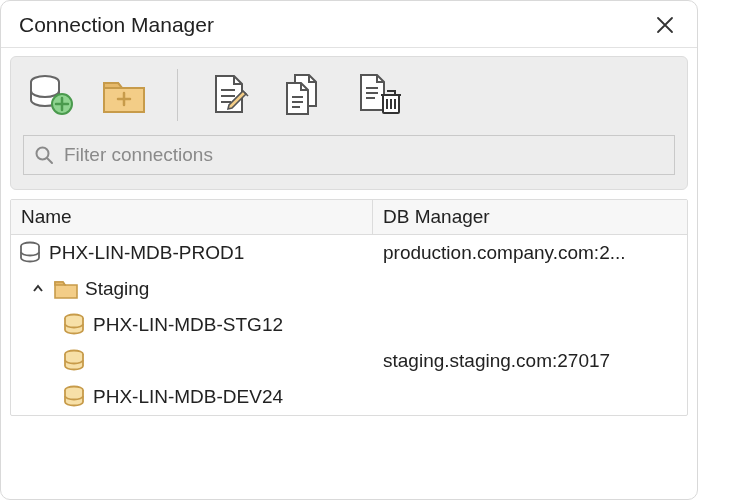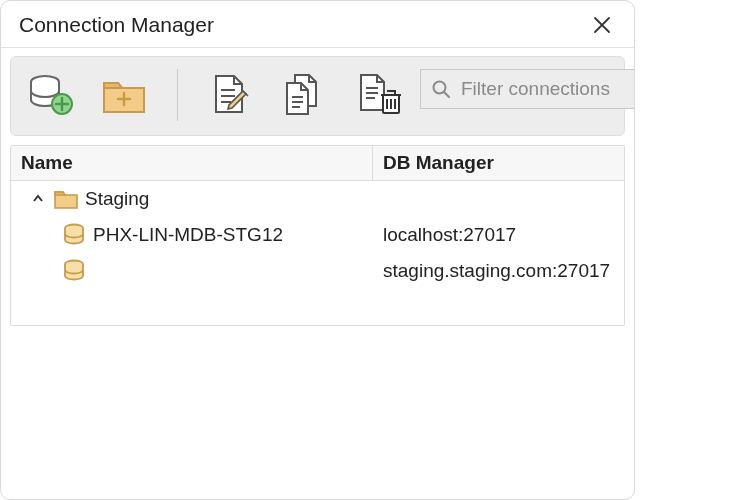--- a/index.html
+++ b/index.html
@@ -5,21 +5,21 @@
   * { box-sizing: border-box; }
   html, body { margin: 0; padding: 0; }
   body {
     font-family: -apple-system, BlinkMacSystemFont, "Segoe UI", Arial, sans-serif;
     background: #fff;
     width: 738px;
     height: 500px;
     overflow: hidden;
   }
   .window {
-    width: 635px;
+    width: 698px;
     height: 500px;
     border: 1px solid #d9d9d9;
     border-radius: 10px;
     background: #fff;
     display: flex;
     flex-direction: column;
     overflow: hidden;
   }
   .titlebar {
     display: flex;
@@ -40,21 +40,21 @@
     cursor: pointer;
     color: #333;
   }
   .toolbar-area {
     background: #ededed;
     border: 1px solid #dcdcdc;
     border-radius: 6px;
     margin: 8px 9px 9px 9px;
     padding: 12px 12px 14px 12px;
     display: flex;
-    flex-direction: row;
+    flex-direction: column;
     gap: 14px;
   }
   .toolbar {
     display: flex;
     align-items: center;
     gap: 24px;
     padding: 0 2px;
   }
   .tool-btn {
     width: 50px; height: 50px;
@@ -92,21 +92,21 @@
   }
   .table-header {
     display: flex;
     background: #f7f7f7;
     border-bottom: 1px solid #dcdcdc;
   }
   .th {
     padding: 6px 10px;
     font-size: 19px;
     color: #222;
-    font-weight: 700;
+    font-weight: 400;
   }
   .th-name { flex: 0 0 362px; border-right: 1px solid #dcdcdc; }
   .th-server { flex: 1; }
   .rows { }
   .row {
     display: flex;
     align-items: center;
     height: 36px;
     font-size: 19px;
     color: #222;
@@ -216,20 +216,33 @@
     </div>
   </div>
 
   <div class="table-area">
     <div class="table-header">
       <div class="th th-name">Name</div>
       <div class="th th-server">DB Manager</div>
     </div>
     <div class="rows" id="rows">
         <div class="row">
+          <div class="cell-name">
+            <span class="db-icon-sm">
+              <svg width="26" height="26" viewBox="0 0 26 26">
+    <ellipse cx="13" cy="6" rx="9" ry="3.5" fill="#fff" stroke="#666" stroke-width="1.8"></ellipse>
+    <path d="M4 6 v12 a9 3.5 0 0 0 18 0 V6" fill="#fff" stroke="#666" stroke-width="1.8"></path>
+    <path d="M4 12 a9 3.5 0 0 0 18 0" fill="none" stroke="#666" stroke-width="1.8"></path>
+  </svg>
+            </span>
+            <span>PHX-LIN-MDB-PROD1</span>
+          </div>
+          <div class="cell-server">production.company.com:2...</div>
+        </div>
+        <div class="row">
           <div class="cell-name indent-1">
             <span class="chevron">
               <svg width="14" height="14" viewBox="0 0 14 14">
                 <path d="M3 9 L7 4 L11 9" fill="none" stroke="#333" stroke-width="2"></path>
               </svg>
             </span>
             <span class="folder-sm">
               <svg width="26" height="22" viewBox="0 0 26 22">
     <path d="M2 4 h8 l2 3 h12 v13 H2 Z" fill="#f3cd87" stroke="#c79b4a" stroke-width="1.6"></path>
     <path d="M2 4 h8 l2 3 H2 Z" fill="#e6b96a" stroke="#c79b4a" stroke-width="1.6"></path>
@@ -243,32 +256,41 @@
           <div class="cell-name indent-2">
             <span class="db-icon-sm">
               <svg width="26" height="26" viewBox="0 0 26 26">
     <ellipse cx="13" cy="6" rx="9" ry="3.5" fill="#f7e0a8" stroke="#c79b4a" stroke-width="1.8"></ellipse>
     <path d="M4 6 v12 a9 3.5 0 0 0 18 0 V6" fill="#f7e0a8" stroke="#c79b4a" stroke-width="1.8"></path>
     <path d="M4 12 a9 3.5 0 0 0 18 0" fill="none" stroke="#c79b4a" stroke-width="1.8"></path>
   </svg>
             </span>
             <span>PHX-LIN-MDB-STG12</span>
           </div>
-          <div class="cell-server">localhost:27017</div>
         </div>
         <div class="row">
           <div class="cell-name indent-2">
             <span class="db-icon-sm">
               <svg width="26" height="26" viewBox="0 0 26 26">
     <ellipse cx="13" cy="6" rx="9" ry="3.5" fill="#f7e0a8" stroke="#c79b4a" stroke-width="1.8"></ellipse>
     <path d="M4 6 v12 a9 3.5 0 0 0 18 0 V6" fill="#f7e0a8" stroke="#c79b4a" stroke-width="1.8"></path>
     <path d="M4 12 a9 3.5 0 0 0 18 0" fill="none" stroke="#c79b4a" stroke-width="1.8"></path>
   </svg>
             </span>
           </div>
           <div class="cell-server">staging.staging.com:27017</div>
         </div>
         <div class="row">
+          <div class="cell-name indent-2">
+            <span class="db-icon-sm">
+              <svg width="26" height="26" viewBox="0 0 26 26">
+    <ellipse cx="13" cy="6" rx="9" ry="3.5" fill="#f7e0a8" stroke="#c79b4a" stroke-width="1.8"></ellipse>
+    <path d="M4 6 v12 a9 3.5 0 0 0 18 0 V6" fill="#f7e0a8" stroke="#c79b4a" stroke-width="1.8"></path>
+    <path d="M4 12 a9 3.5 0 0 0 18 0" fill="none" stroke="#c79b4a" stroke-width="1.8"></path>
+  </svg>
+            </span>
+            <span>PHX-LIN-MDB-DEV24</span>
+          </div>
         </div>
       </div>
   </div>
 
 </div>
 
 </body></html>

